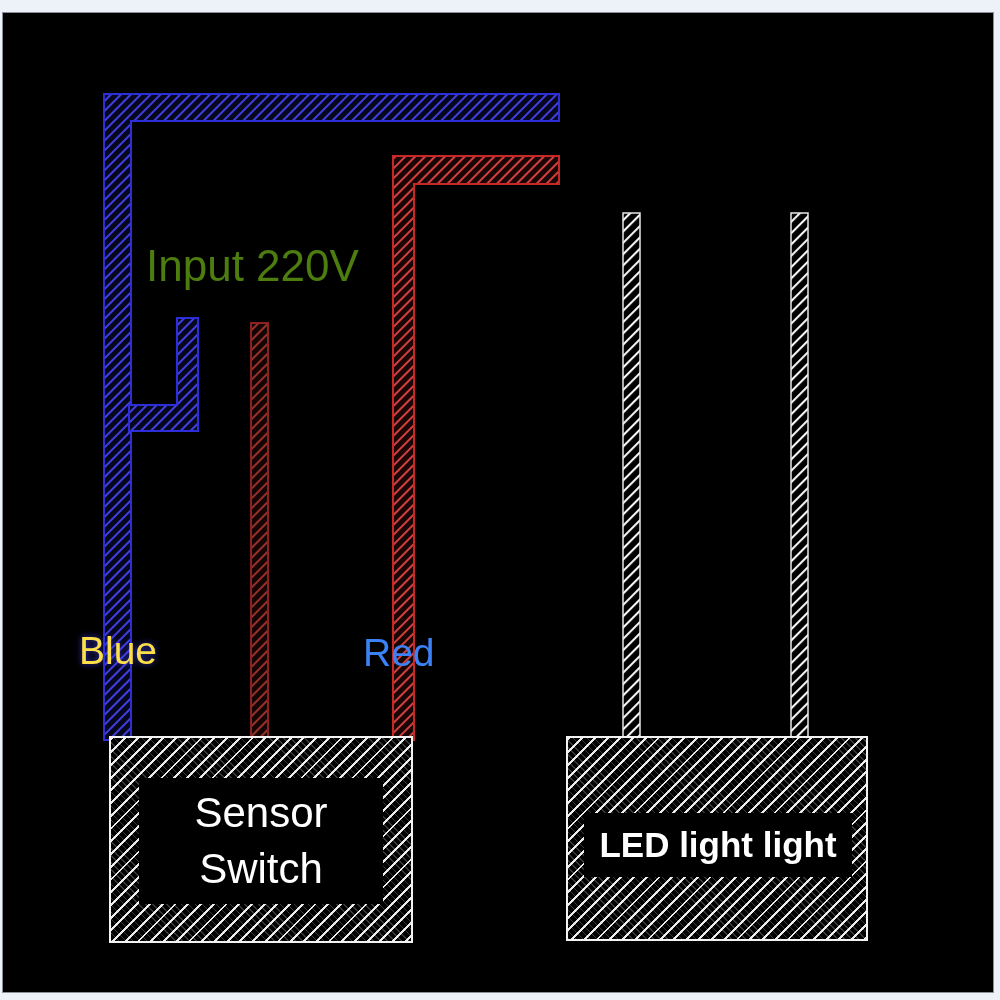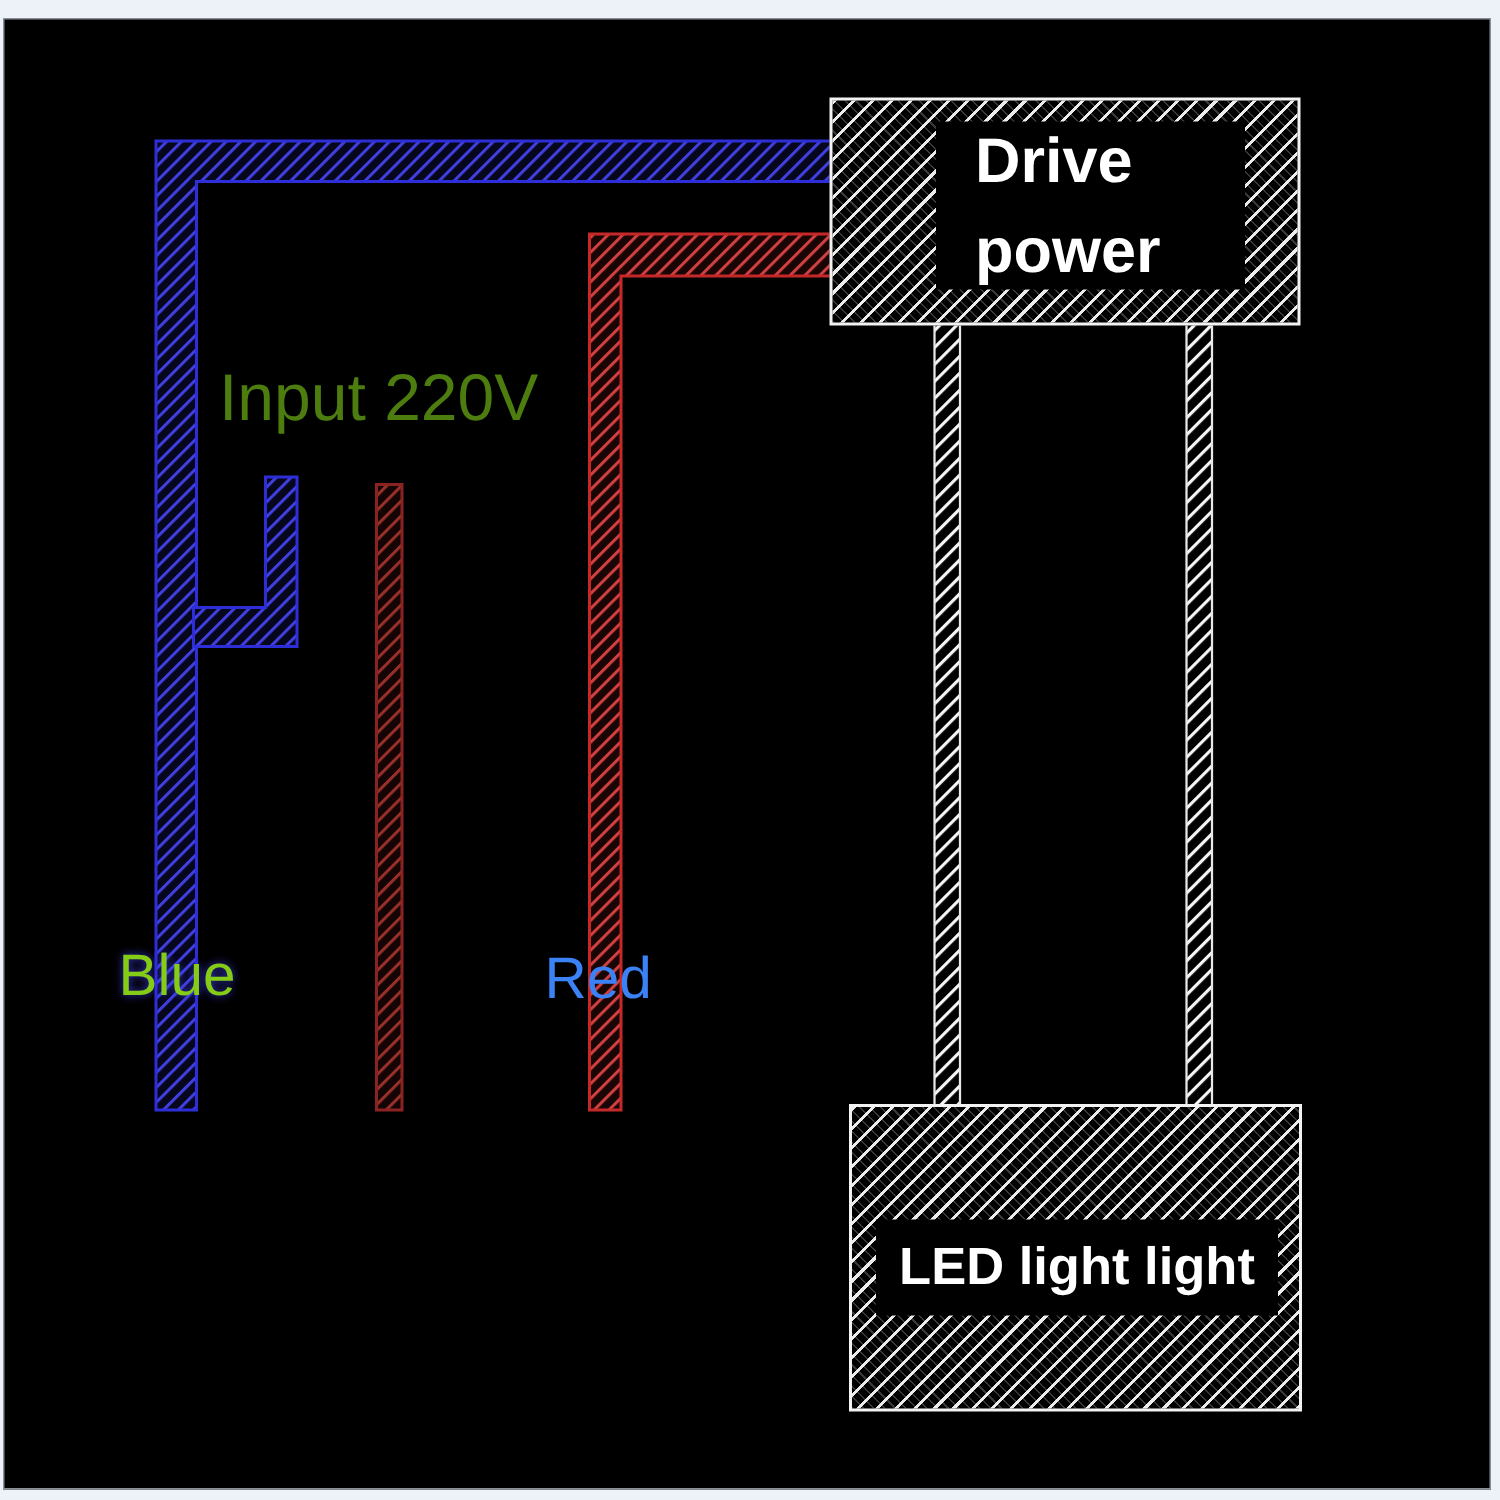--- a/index.html
+++ b/index.html
@@ -70,31 +70,31 @@
     <path d="M126,392 H174 V305 H195 V418 H126 Z" fill="url(#pBlue)" stroke-width="2" stroke="#2e2ed8"></path>
 
     <rect x="248" y="310" width="17" height="417" fill="url(#pBrown)" stroke-width="2" stroke="#8a2222"></rect>
 
     <path d="M390,143 H556 V171 H411 V727 H390 Z" fill="url(#pRed)" stroke-width="2" stroke="#c62828"></path>
 
     <rect x="620" y="200" width="17" height="527" fill="url(#pWhite)" stroke-width="1.5" stroke="#e8e8e8"></rect>
     <rect x="788" y="200" width="17" height="527" fill="url(#pWhite)" stroke-width="1.5" stroke="#e8e8e8"></rect>
   </svg>
 
-  <div class="box" style="left:550px;top:52px;width:314px;height:152px;">
-    <div class="panel drive-panel">
-      <span>Drive</span>
-      <span>power</span>
+
+  <div class="box" style="left:106px;top:723px;width:304px;height:207px;">
+    <div class="panel centered sensor-panel">
+      <span>Sensor</span>
+      <span>Switch</span>
     </div>
   </div>
-
 
   <div class="box" style="left:563px;top:723px;width:302px;height:205px;">
     <div class="panel centered led-panel">
       <span>LED light light</span>
     </div>
   </div>
 
   <div class="floating-label input-label">Input 220V</div>
-  <div class="floating-label wire-label blue-label" style="color: #84cc16;">Blue</div>
+  <div class="floating-label wire-label blue-label" style="color: #fde047;">Blue</div>
   <div class="floating-label wire-label red-label" style="color: #3b82f6;">Red</div>
 
 </div>
 
 </body></html>

